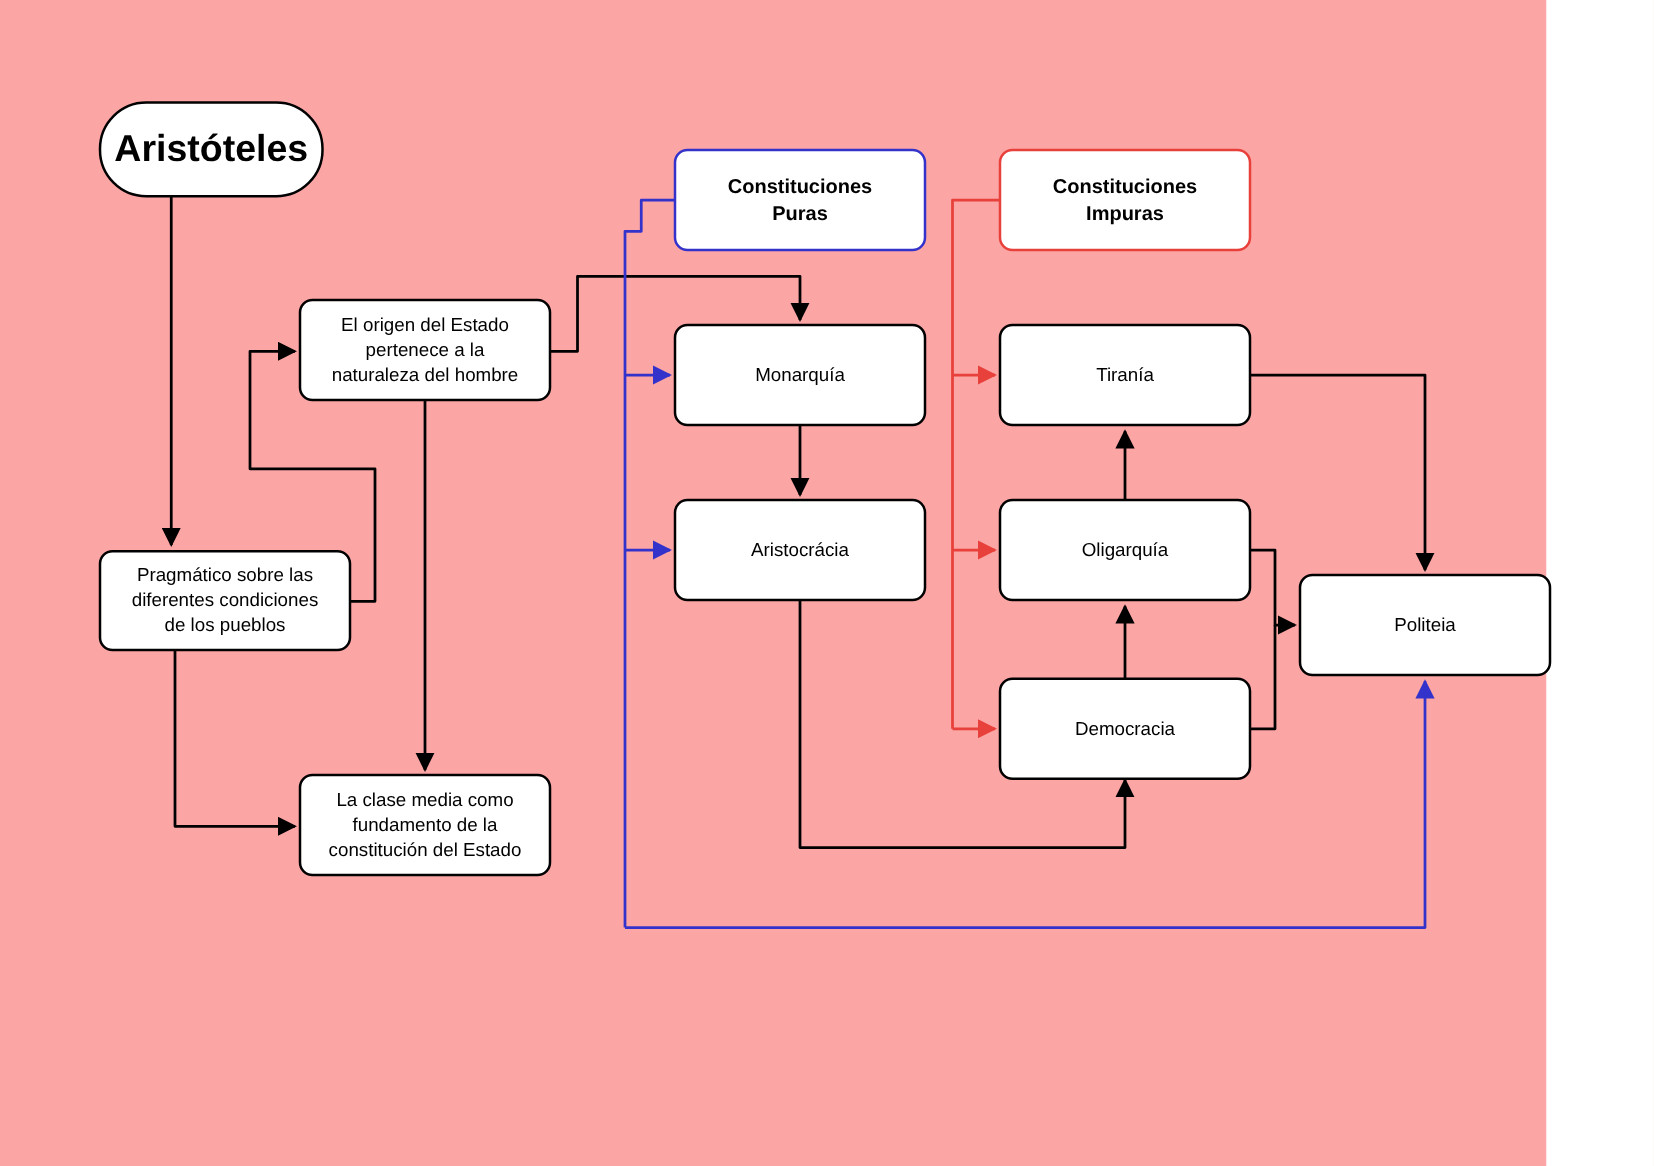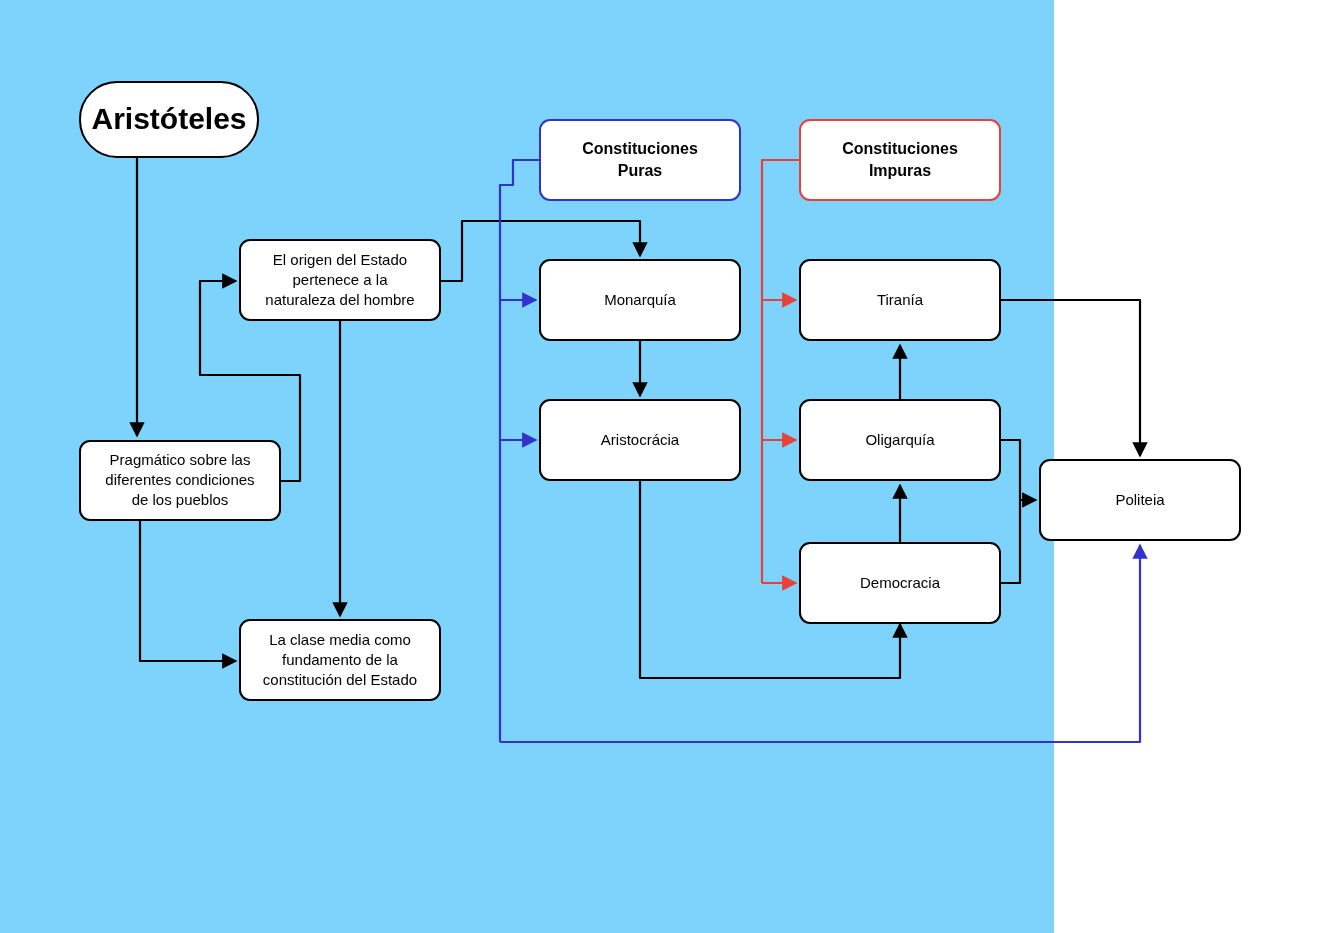--- a/index.html
+++ b/index.html
@@ -8,23 +8,23 @@
     background: #ffffff;
   }
   body {
     width: 1323px;
     height: 933px;
     font-family: "Liberation Sans", sans-serif;
     overflow: hidden;
   }
   #diagram-root {
     position: relative;
-    width: 1054px;
+    width: 1237px;
     height: 933px;
-    background: #7dd3fc;
+    background: #fca5a5;
   }
   svg#flow {
     display: block;
     width: 1323px;
     height: 933px;
   }
   .node-rect {
     fill: #ffffff;
     stroke: #000000;
     stroke-width: 2;

